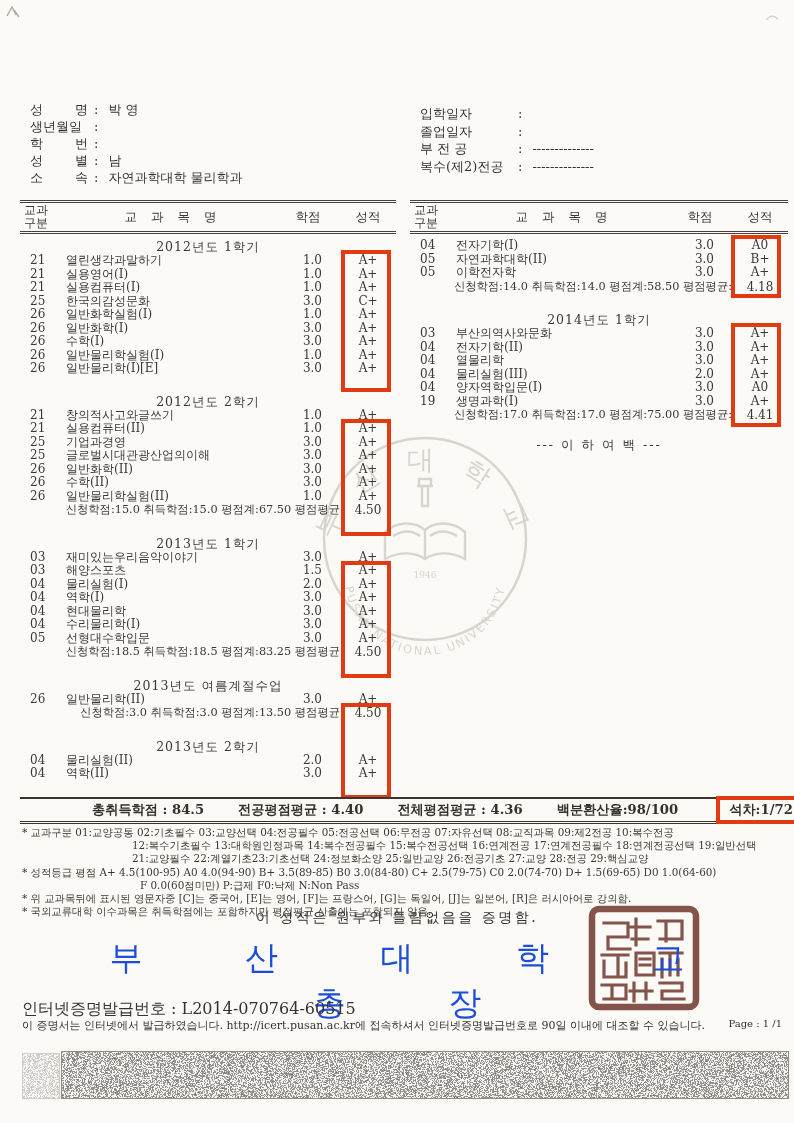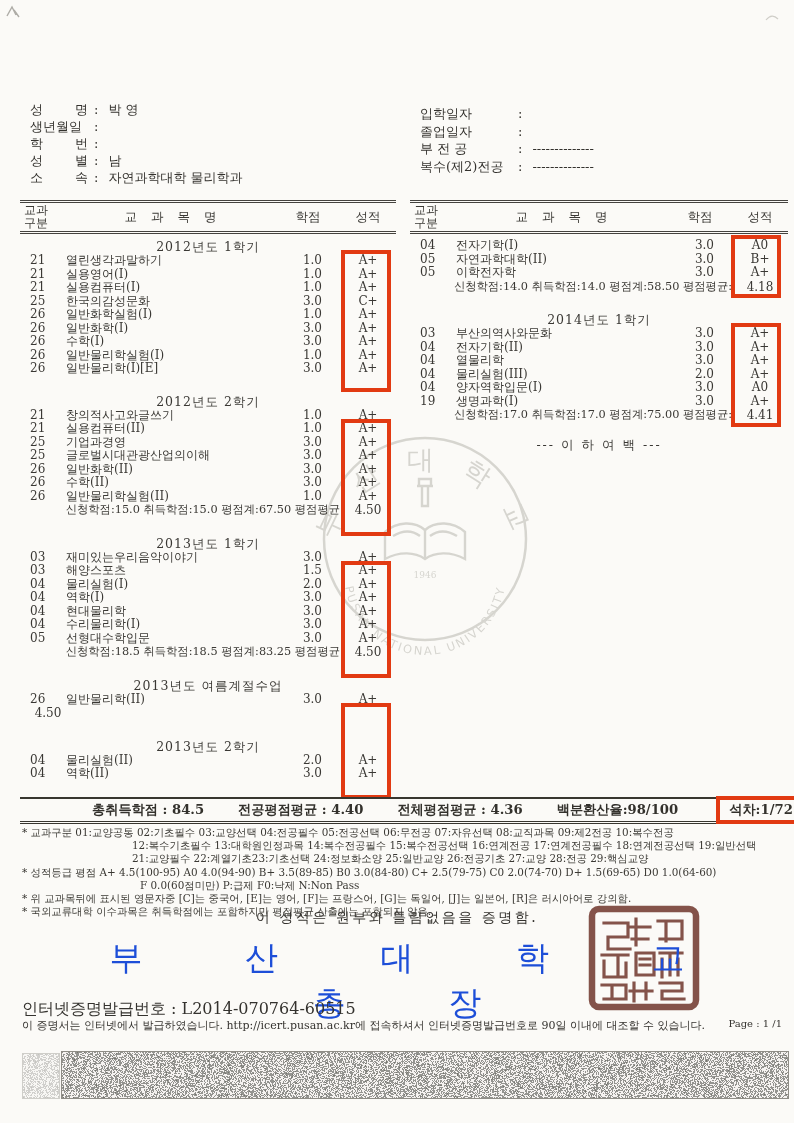--- a/index.html
+++ b/index.html
@@ -347,20 +347,21 @@
     <div class="sec-title">2013년도 여름계절수업</div>
     <div class="sec-rows">
   <div class="crow">
     <span class="c-cat">26</span>
               <span class="c-name">일반물리학(II)</span>
               <span class="c-cred">3.0</span>
               <span class="c-grade">A+</span>
   </div>
 </div>
     <div class="sec-sum">
+      <span class="sum-text">신청학점:3.0 취득학점:3.0 평점계:13.50 평점평균</span>
             <span class="sum-gpa">4.50</span>
     </div>
   </div>
 
   <div class="section">
     <div class="sec-title">2013년도 2학기</div>
     <div class="sec-rows">
   <div class="crow">
     <span class="c-cat">04</span>
               <span class="c-name">물리실험(II)</span>

